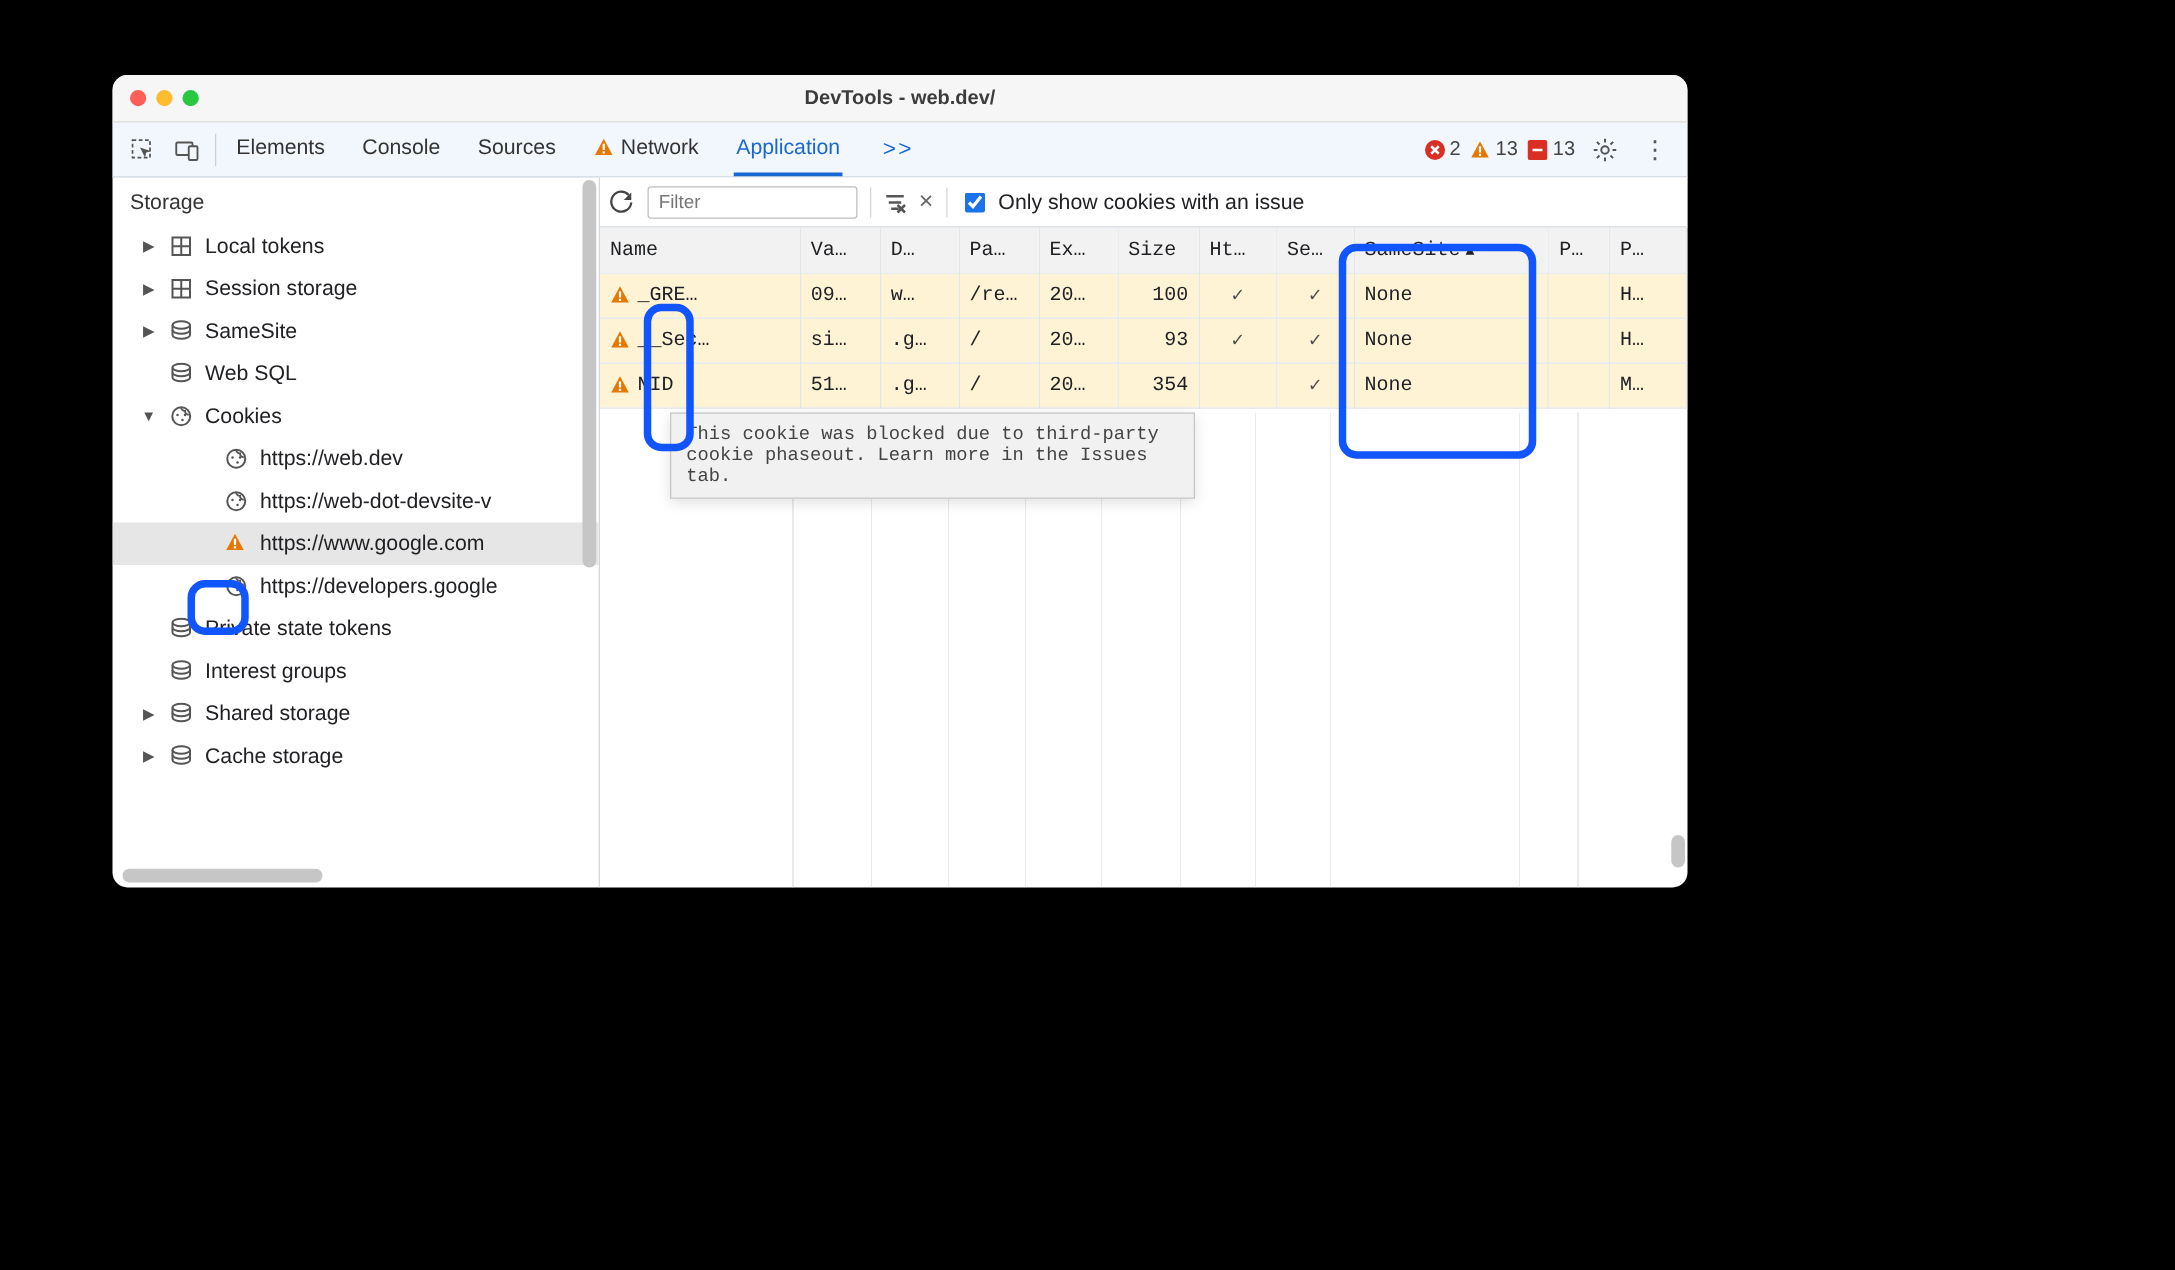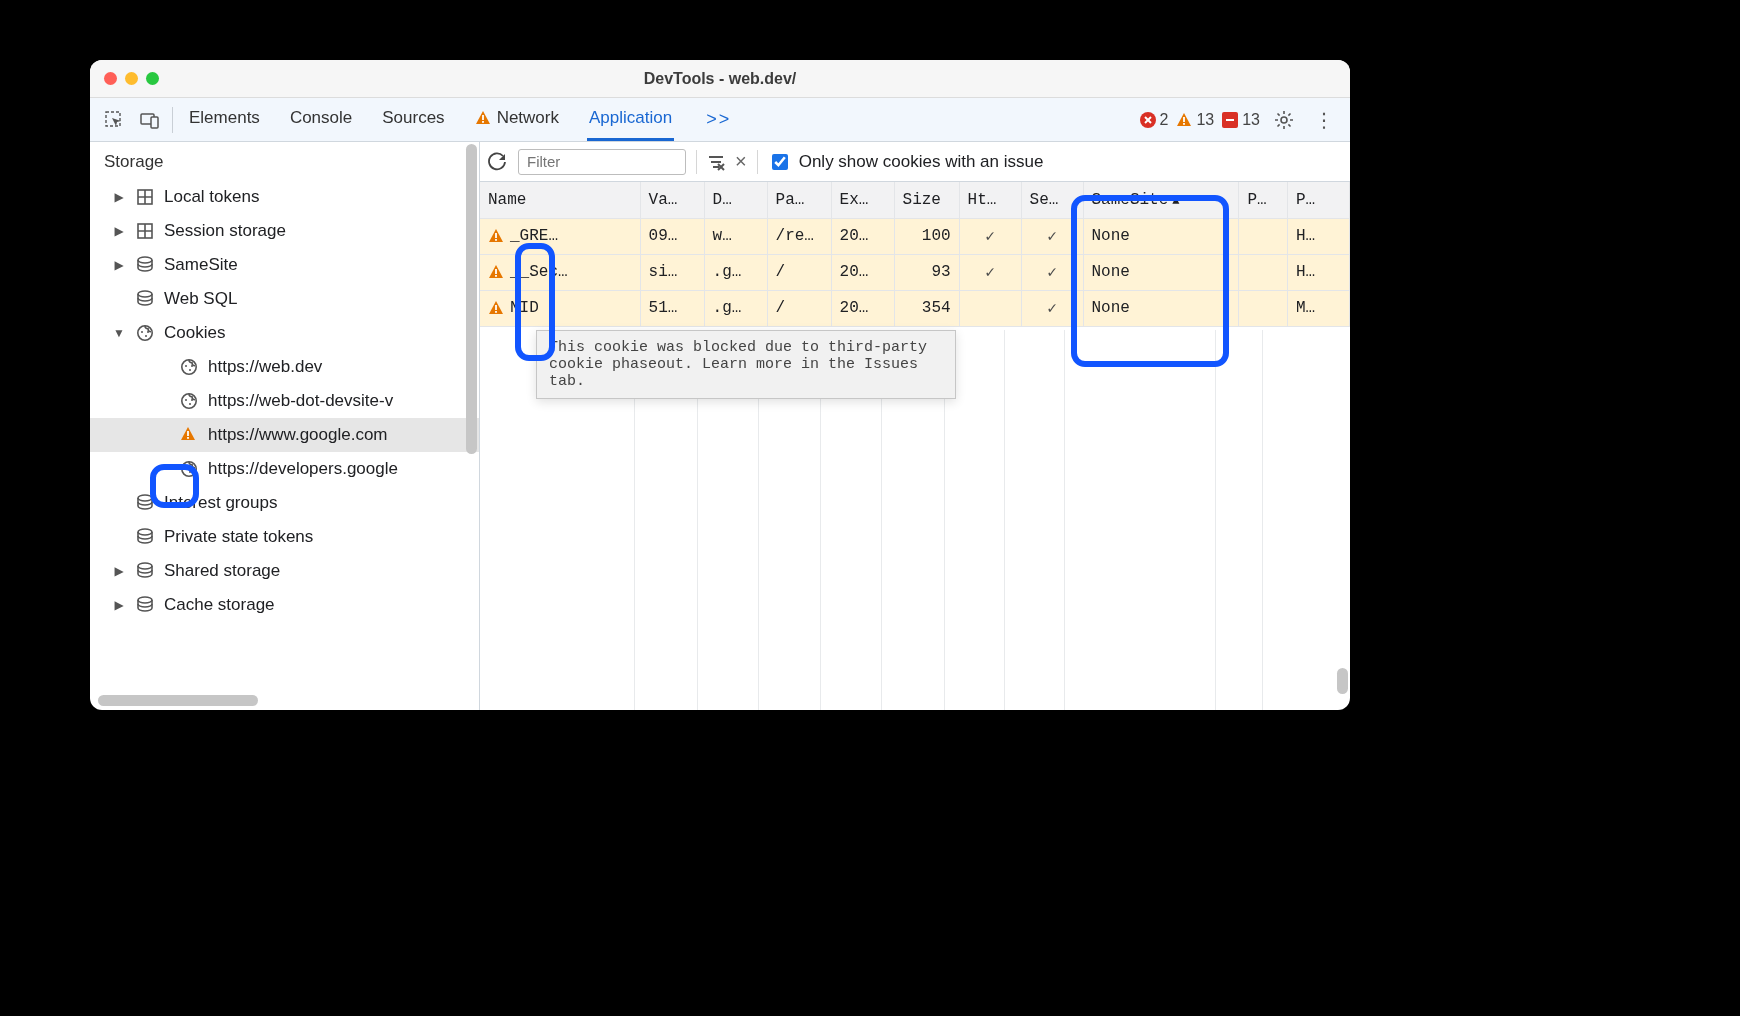--- a/index.html
+++ b/index.html
@@ -355,30 +355,30 @@
             </span>
           <span>https://developers.google</span>
         </div>
         <div class="tree-row lvl1">
           <span class="disclosure"></span>
           <span class="glyph">
               <svg width="18" height="18">
                 <use href="#db-icon"></use>
               </svg>
             </span>
+          <span>Private state tokens</span>
+        </div>
+        <div class="tree-row lvl1">
+          <span class="disclosure"></span>
+          <span class="glyph">
+              <svg width="18" height="18">
+                <use href="#db-icon"></use>
+              </svg>
+            </span>
           <span>Interest groups</span>
-        </div>
-        <div class="tree-row lvl1">
-          <span class="disclosure"></span>
-          <span class="glyph">
-              <svg width="18" height="18">
-                <use href="#db-icon"></use>
-              </svg>
-            </span>
-          <span>Private state tokens</span>
         </div>
         <div class="tree-row lvl1">
           <span class="disclosure">▶</span>
           <span class="glyph">
               <svg width="18" height="18">
                 <use href="#db-icon"></use>
               </svg>
             </span>
           <span>Shared storage</span>
         </div>

